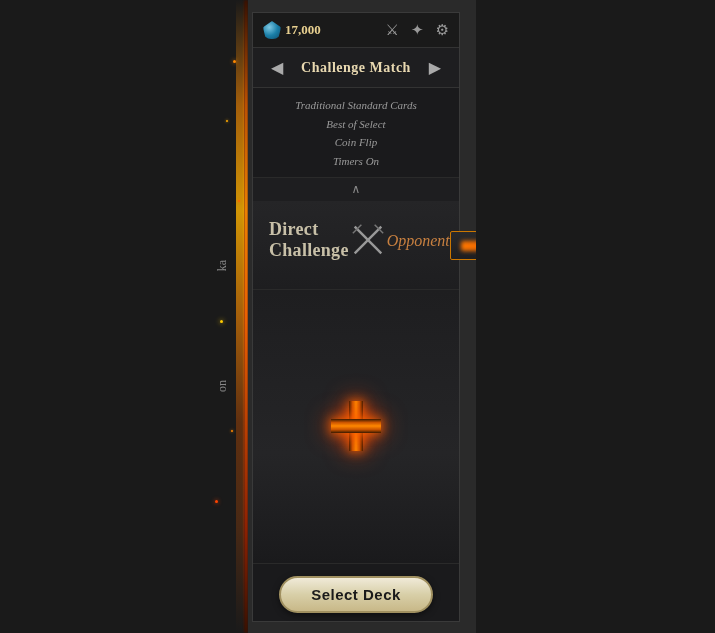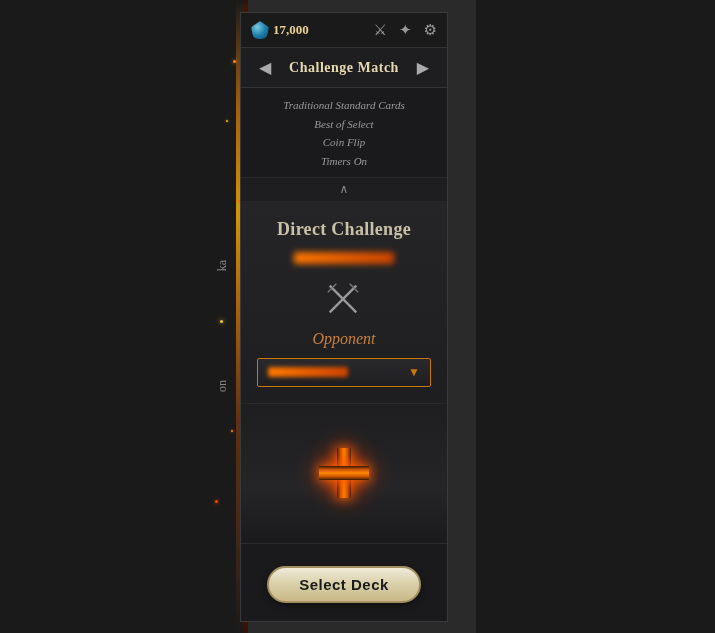--- a/index.html
+++ b/index.html
@@ -19,21 +19,21 @@
       height: 633px;
       position: relative;
       background: #2a2a2a;
       display: flex;
       justify-content: center;
     }
 
     
     .main-panel {
       position: absolute;
-      left: 240px;
+      left: 252px;
       top: 12px;
       width: 208px;
       height: 610px;
       background: linear-gradient(180deg, #1c1c1e 0%, #1a1a1c 100%);
       border: 1px solid #3a3a3a;
       display: flex;
       flex-direction: column;
     }
 
     
@@ -119,21 +119,20 @@
       cursor: pointer;
       color: #888;
       font-size: 12px;
     }
 
     
     .challenge-section {
       background: linear-gradient(180deg, #252527 0%, #1e1e20 100%);
       padding: 18px 16px 16px 16px;
       display: flex;
-      flex-direction: column;
       align-items: center;
       border-bottom: 1px solid #2a2a2a;
     }
     .challenge-title {
       color: #c8c0a8;
       font-size: 18px;
       font-weight: bold;
       margin-bottom: 12px;
       letter-spacing: 0.3px;
     }
@@ -243,21 +242,20 @@
       font-size: 15px;
       font-weight: bold;
       cursor: pointer;
       letter-spacing: 0.5px;
       margin-top: 12px;
       margin-bottom: 8px;
       box-shadow: 0 2px 6px rgba(0,0,0,0.5);
     }
 
     .bottom-area {
-      padding: 10px;
       display: flex;
       justify-content: center;
       background: #1a1a1c;
       border-top: 1px solid #2a2a2a;
     }
 
     
     .left-partial {
       position: absolute;
       left: 0;

